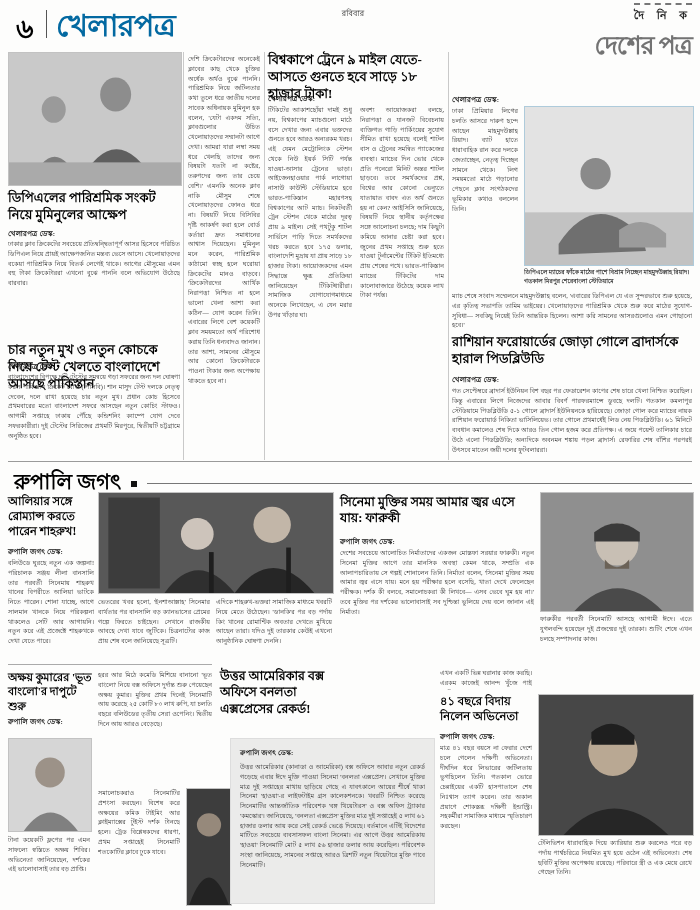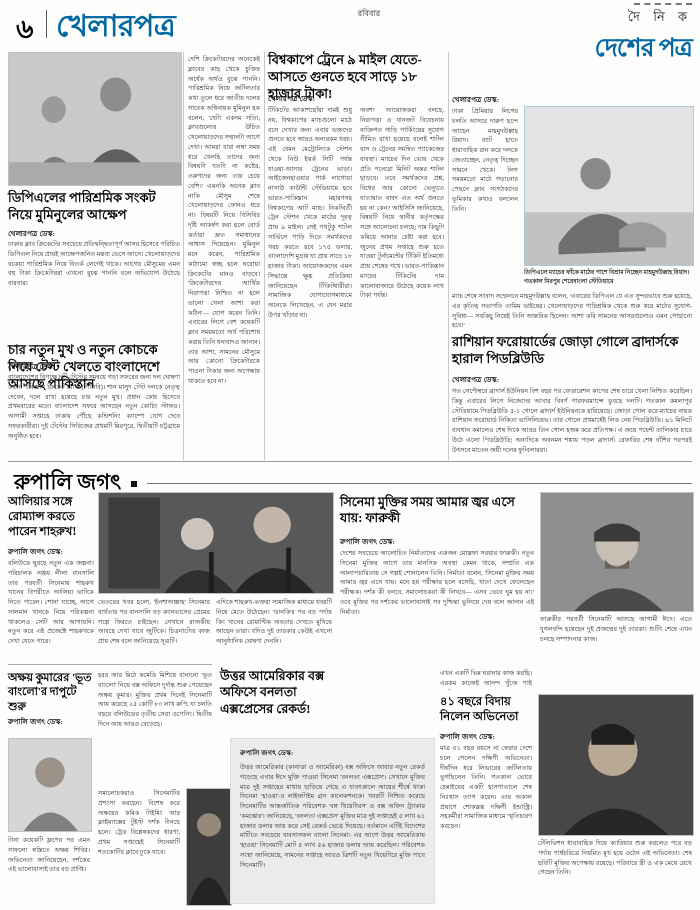--- a/index.html
+++ b/index.html
@@ -12,39 +12,39 @@
   .cap{font-size:6px;line-height:1.45;color:#333;font-weight:bold;overflow:hidden;}
   .vr{position:absolute;width:1px;background:#c9c9c9;}
   .hr{position:absolute;height:1px;background:#9a9a9a;}
   .photo{position:absolute;overflow:hidden;border:1px solid #c2c2c2;}
   .photo svg{width:100%;height:100%;display:block;}
   .pageno{font-size:27px;font-weight:bold;color:#000;}
   .secname{font-size:30px;font-weight:bold;color:#0369a1;letter-spacing:-.5px;}
   .datebox{text-align:center;font-size:8px;color:#222;}
   .datebox .row{border-bottom:1px solid #444;padding-bottom:3px;margin-top:2px;position:relative;}
   .datebox .dot{position:absolute;right:-2px;bottom:-3px;width:4px;height:4px;background:#111;}
-  .mast{font-size:25px;font-weight:bold;color:#0369a1;letter-spacing:-1px;white-space:nowrap;}
-  .mast-tag{font-size:13px;font-weight:normal;letter-spacing:5px;color:#222;}
+  .mast{font-size:25px;font-weight:bold;color:#737373;letter-spacing:-1px;white-space:nowrap;}
+  .mast-tag{font-size:11px;font-weight:bold;letter-spacing:5px;color:#222;}
   .mast-dash{height:2px;border-top:2px dashed #777;width:58px;margin-left:auto;}
   .sechead{display:flex;align-items:center;gap:10px;}
   .sechead .t{font-size:21px;font-weight:bold;color:#000;}
   .sechead .sq{width:6px;height:6px;background:#111;flex:none;}
   .sechead .ln{flex:1;height:1px;background:#777;}
   .graybox{background:#ebebea;border:1px solid #ddd;padding:8px 9px;box-sizing:border-box;}
 </style>
 </head>
 <body>
 
 <div class="page">
 
   <div class="abs pageno" style="left:16px;top:8px;">৬</div>
   <div class="abs" style="left:46px;top:10px;width:1px;height:28px;background:#555;"></div>
   <div class="abs secname" style="left:56px;top:2px;">খেলারপত্র</div>
 
-  <div class="abs datebox" style="left:216px;top:7px;width:306px;">
+  <div class="abs datebox" style="left:200px;top:7px;width:306px;">
     <div>রবিবার</div>
   </div>
 
   <div class="abs" style="left:552px;top:3px;width:140px;text-align:right;">
     <div class="mast-dash"></div>
     <div class="mast-tag">দৈ নি ক</div>
     <div class="mast">দেশের পত্র</div>
   </div>
 
   <div class="vr" style="left:183px;top:52px;height:408px;"></div>

